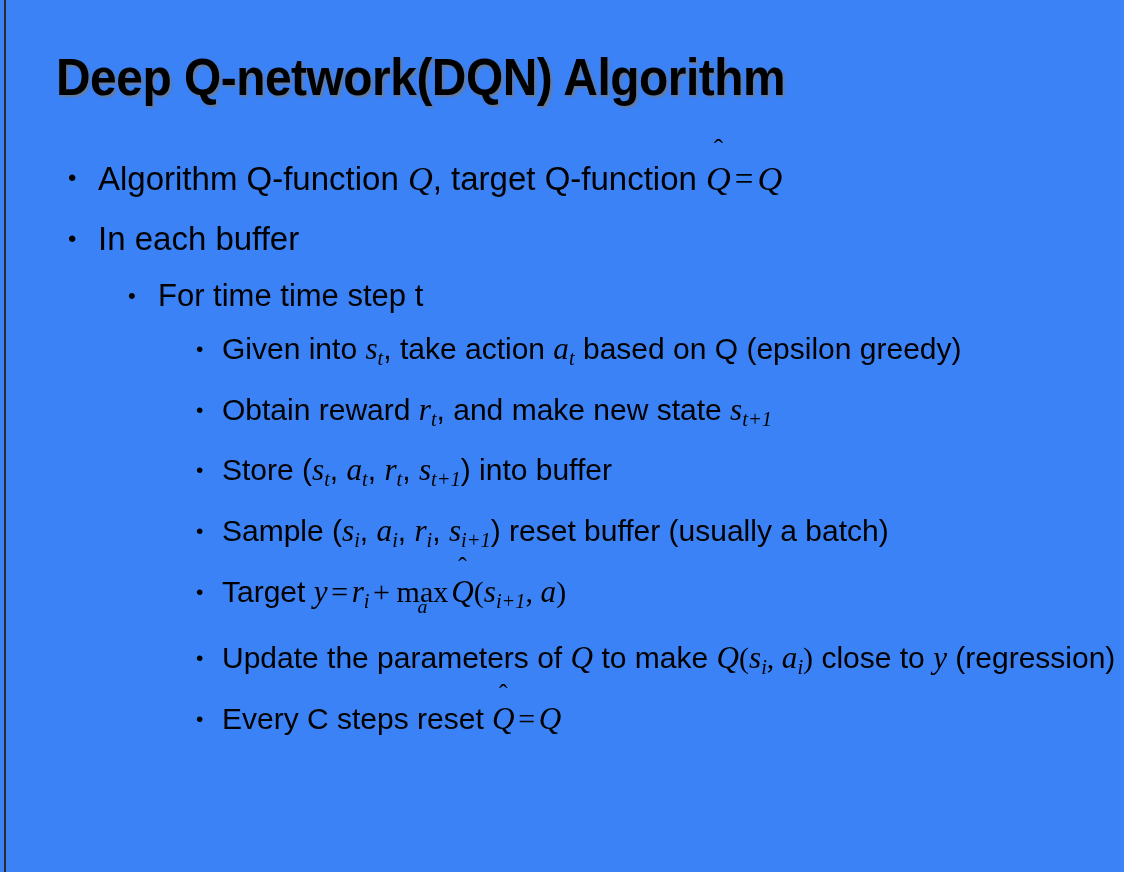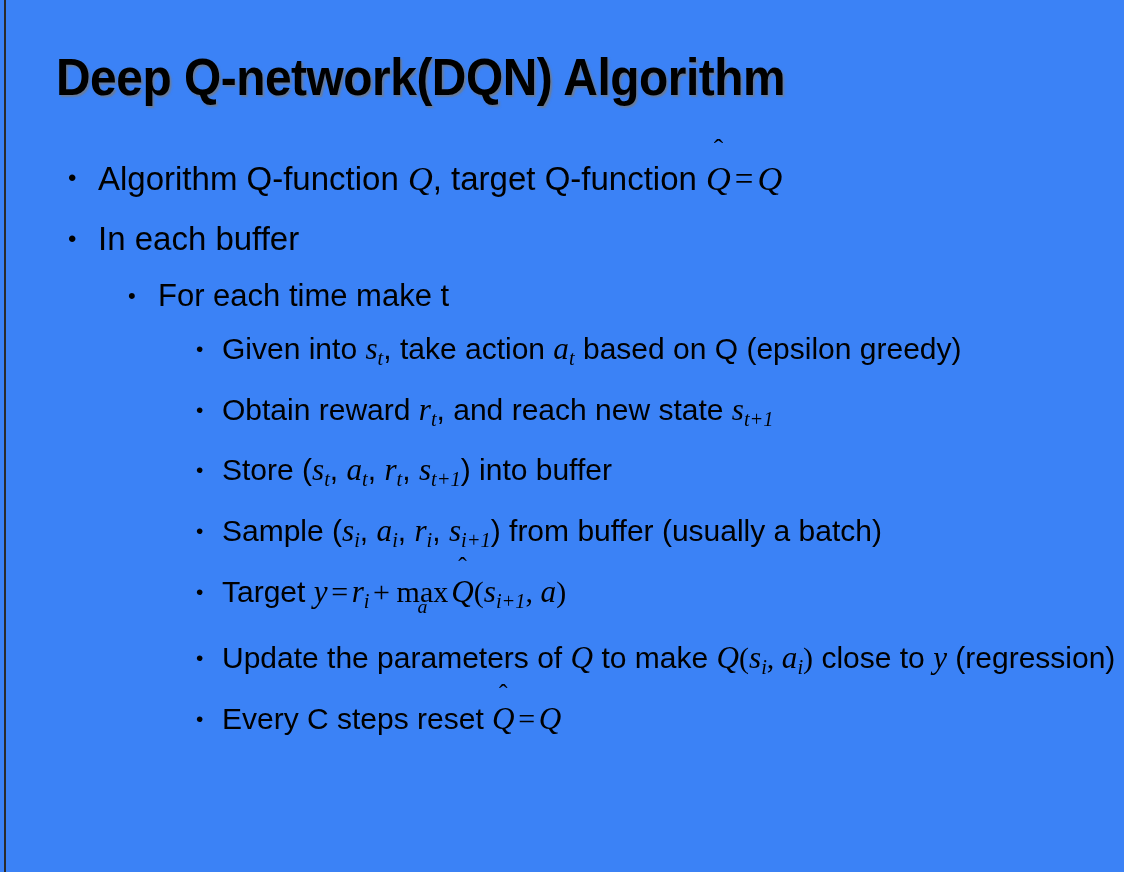--- a/index.html
+++ b/index.html
@@ -181,41 +181,41 @@
       <span class="content"><span>Algorithm Q-function </span><span class="mi">Q</span><span>, target Q-function </span><span class="hat"><span class="hat-mark">̂</span><span>Q</span></span><span class="mo">=</span><span class="mi">Q</span></span>
     </div>
 
     <div class="bullet lvl1">
       <span class="marker">•</span>
       <span class="content">In each buffer</span>
     </div>
 
     <div class="bullet lvl2">
       <span class="marker">•</span>
-      <span class="content">For each time make t</span>
+      <span class="content">For time time step t</span>
     </div>
 
     <div class="bullet lvl3">
       <span class="marker">•</span>
       <span class="content"><span>Given into </span><span class="mi">s</span><span class="sub">t</span><span>, take action </span><span class="mi">a</span><span class="sub">t</span><span> based on Q (epsilon greedy)</span></span>
     </div>
 
     <div class="bullet lvl3">
       <span class="marker">•</span>
-      <span class="content"><span>Obtain reward </span><span class="mi">r</span><span class="sub">t</span><span>, and reach new state </span><span class="mi">s</span><span class="sub">t+1</span></span>
+      <span class="content"><span>Obtain reward </span><span class="mi">r</span><span class="sub">t</span><span>, and make new state </span><span class="mi">s</span><span class="sub">t+1</span></span>
     </div>
 
     <div class="bullet lvl3">
       <span class="marker">•</span>
       <span class="content"><span>Store (</span><span class="mi">s</span><span class="sub">t</span><span>, </span><span class="mi">a</span><span class="sub">t</span><span>, </span><span class="mi">r</span><span class="sub">t</span><span>, </span><span class="mi">s</span><span class="sub">t+1</span><span>) into buffer</span></span>
     </div>
 
     <div class="bullet lvl3">
       <span class="marker">•</span>
-      <span class="content"><span>Sample (</span><span class="mi">s</span><span class="sub">i</span><span>, </span><span class="mi">a</span><span class="sub">i</span><span>, </span><span class="mi">r</span><span class="sub">i</span><span>, </span><span class="mi">s</span><span class="sub">i+1</span><span>) from buffer (usually a batch)</span></span>
+      <span class="content"><span>Sample (</span><span class="mi">s</span><span class="sub">i</span><span>, </span><span class="mi">a</span><span class="sub">i</span><span>, </span><span class="mi">r</span><span class="sub">i</span><span>, </span><span class="mi">s</span><span class="sub">i+1</span><span>) reset buffer (usually a batch)</span></span>
     </div>
 
     <div class="bullet lvl3 has-underscript">
       <span class="marker">•</span>
       <span class="content"><span>Target </span><span class="mi">y</span><span class="mo">=</span><span class="mi">r</span><span class="sub">i</span><span class="mo">+</span><span class="bigop"><span class="op-name">max</span><span class="op-under">a</span></span><span class="hat"><span class="hat-mark">̂</span><span>Q</span></span><span class="mn-paren">(</span><span class="mi">s</span><span class="sub">i+1</span><span class="mn-paren">, </span><span class="mi">a</span><span class="mn-paren">)</span></span>
     </div>
 
     <div class="bullet lvl3">
       <span class="marker">•</span>
       <span class="content"><span>Update the parameters of </span><span class="mi">Q</span><span> to make </span><span class="mi">Q</span><span class="mn-paren">(</span><span class="mi">s</span><span class="sub">i</span><span class="mn-paren">, </span><span class="mi">a</span><span class="sub">i</span><span class="mn-paren">)</span><span> close to </span><span class="mi">y</span><span> (regression)</span></span>

